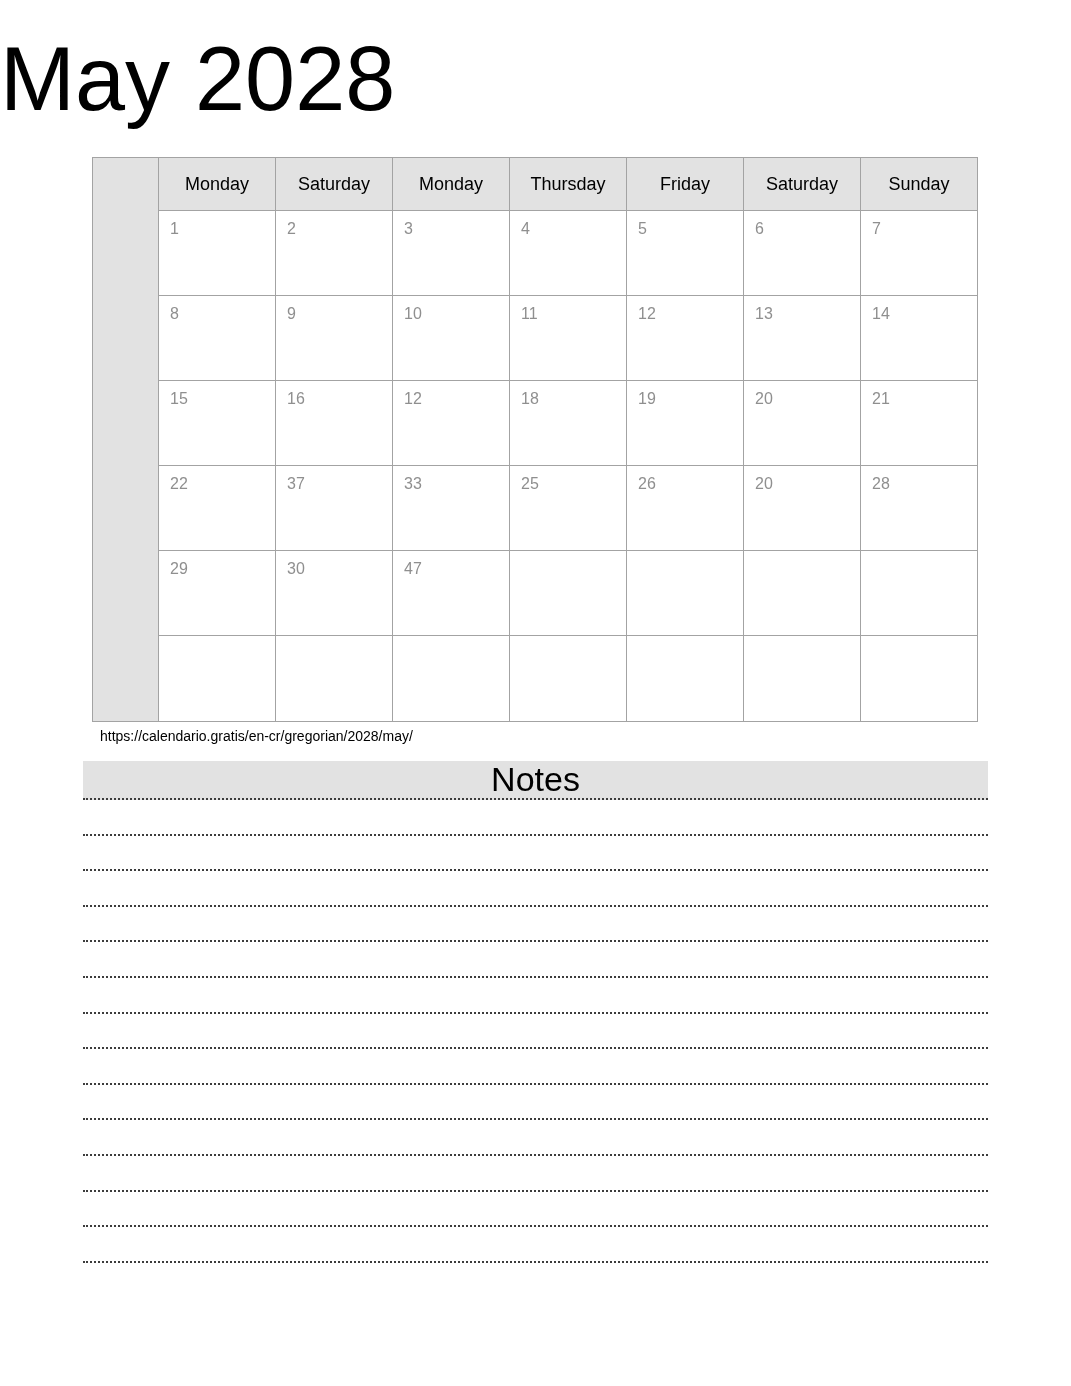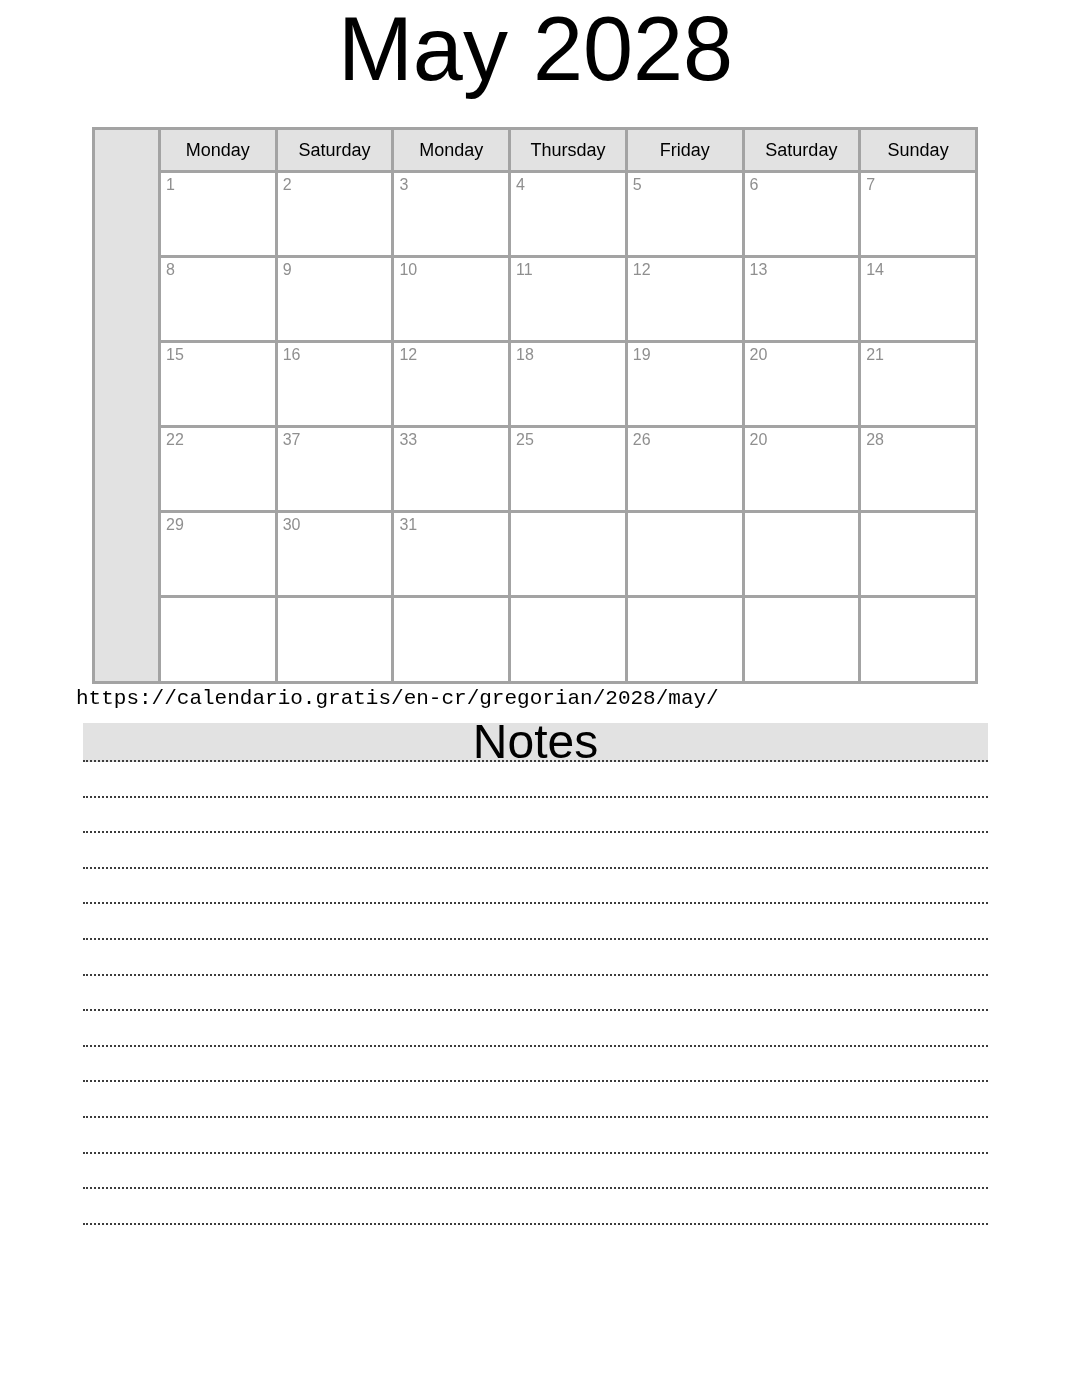--- a/index.html
+++ b/index.html
@@ -7,38 +7,39 @@
     position: relative;
     width: 1071px;
     height: 1386px;
     background: #ffffff;
     font-family: "Liberation Sans", sans-serif;
     color: #000;
     overflow: hidden;
   }
   .title {
     margin: 0 0 29px 0;
+    padding-top: 30px;
     font-size: 90px;
     line-height: 98px;
     font-weight: normal;
-    text-align: center;
+    text-align: left;
     color: #000;
     letter-spacing: 0px;
   }
   table.calendar {
     margin-left: 92px;
     width: 886px;
     border-collapse: collapse;
     table-layout: fixed;
     border: 1px solid #8c8c8c;
   }
   table.calendar col.gutter-col { width: 66px; }
   table.calendar th, table.calendar td {
-    border: 3px solid #a3a3a3;
-    padding: 0;
+    border: 1px solid #a3a3a3;
+    padding: 6px;
   }
   table.calendar th.day-header {
     height: 40px;
     background: #e2e2e2;
     font-weight: normal;
     font-size: 18px;
     color: #000;
     text-align: center;
     vertical-align: middle;
   }
@@ -52,39 +53,38 @@
     vertical-align: top;
     text-align: left;
   }
   .date-num {
     display: inline-block;
     padding: 3px 0 0 5px;
     font-size: 16px;
     color: #8f8f8f;
   }
   .source-url {
-    margin: 4px 0 0 76px;
-    font-size: 21px;
+    margin: 4px 0 0 100px;
+    font-size: 14px;
     line-height: 21px;
     color: #000;
-    font-family: Liberation Mono, monospace;
   }
   .notes {
     margin: 14px 0 0 83px;
     width: 905px;
   }
   .notes-header {
     box-sizing: border-box;
     height: 39px;
     background: #e2e2e2;
     border-bottom: 2px dotted #3c3c3c;
     text-align: center;
   }
   .notes-title {
-    font-size: 48px;
+    font-size: 34px;
     line-height: 37px;
     color: #000;
   }
   .note-line {
     box-sizing: border-box;
     height: 35.6px;
     border-bottom: 2px dotted #3c3c3c;
   }
 </style>
 </head>
@@ -148,21 +148,21 @@
         <td class="day-cell"><span class="date-num">37</span></td>
         <td class="day-cell"><span class="date-num">33</span></td>
         <td class="day-cell"><span class="date-num">25</span></td>
         <td class="day-cell"><span class="date-num">26</span></td>
         <td class="day-cell"><span class="date-num">20</span></td>
         <td class="day-cell"><span class="date-num">28</span></td>
       </tr>
       <tr class="week">
         <td class="day-cell"><span class="date-num">29</span></td>
         <td class="day-cell"><span class="date-num">30</span></td>
-        <td class="day-cell"><span class="date-num">31</span></td>
+        <td class="day-cell"><span class="date-num">47</span></td>
         <td class="day-cell"><span class="date-num"></span></td>
         <td class="day-cell"><span class="date-num"></span></td>
         <td class="day-cell"><span class="date-num"></span></td>
         <td class="day-cell"><span class="date-num"></span></td>
       </tr>
       <tr class="week last">
         <td class="day-cell"><span class="date-num"></span></td>
         <td class="day-cell"><span class="date-num"></span></td>
         <td class="day-cell"><span class="date-num"></span></td>
         <td class="day-cell"><span class="date-num"></span></td>

